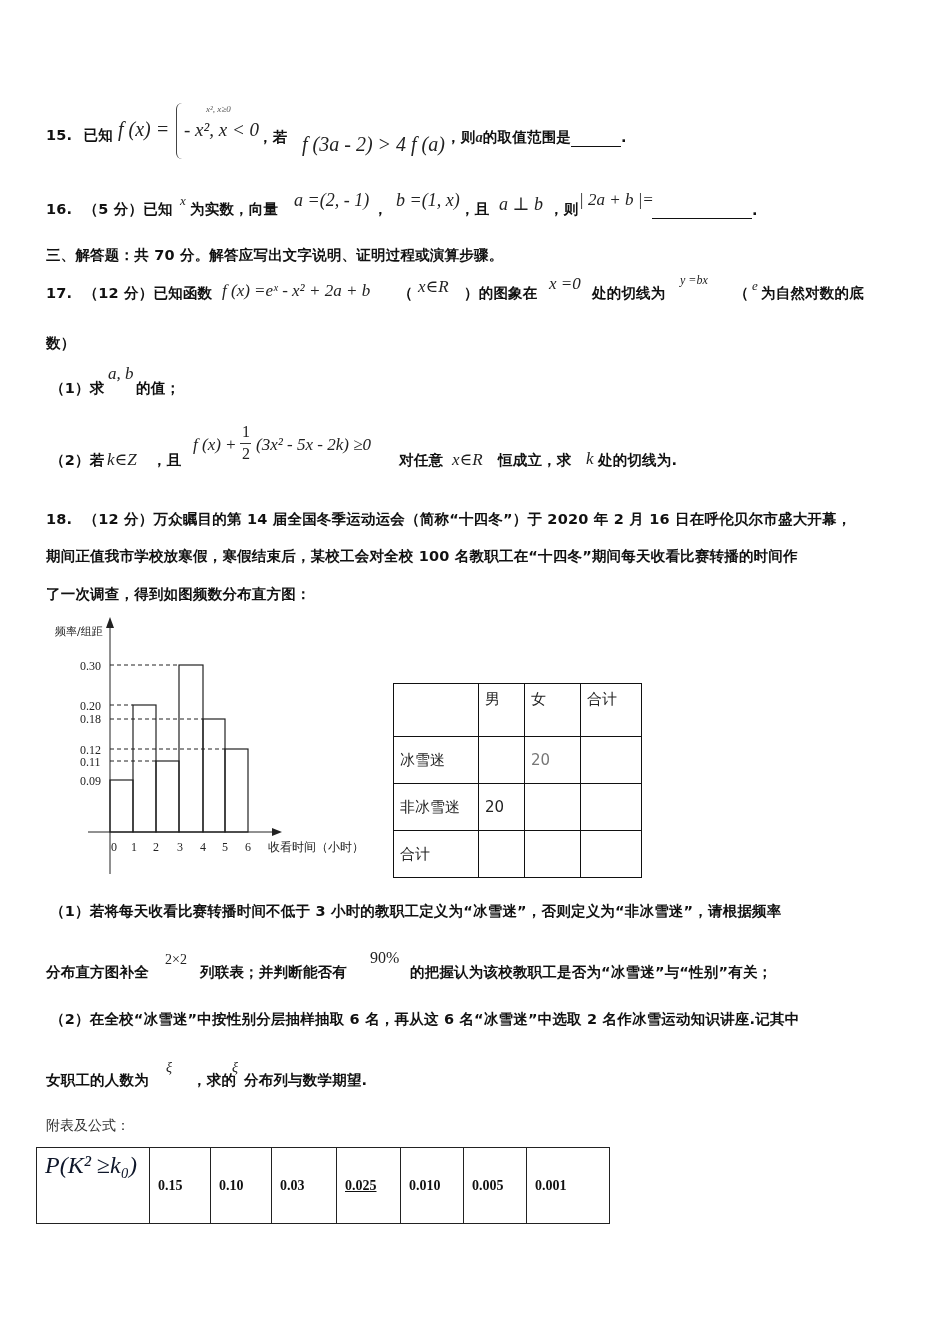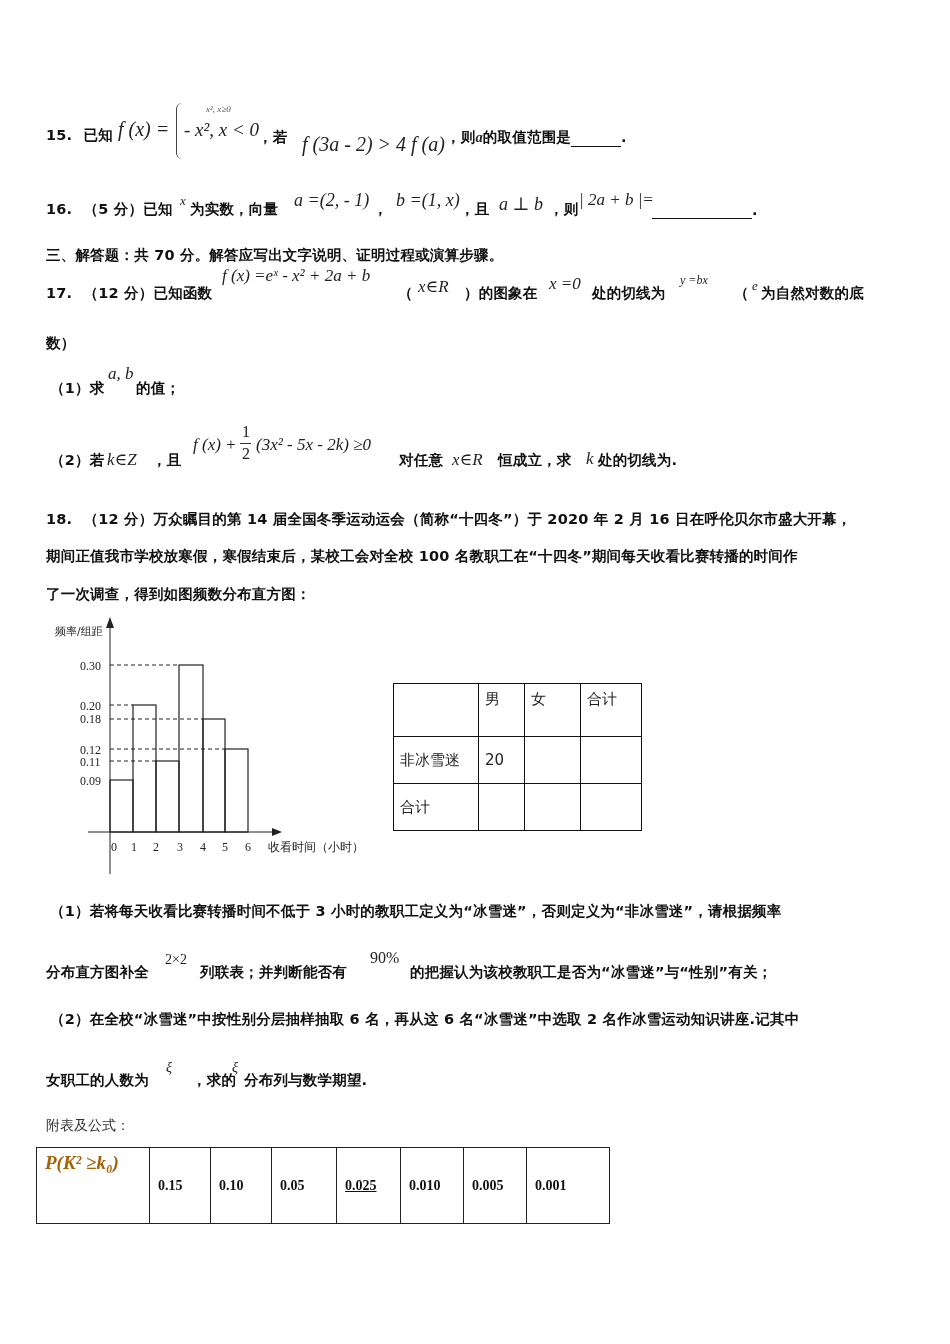--- a/index.html
+++ b/index.html
@@ -29,21 +29,21 @@
   table.ct td.c2 { width: 43px; }
   table.ct td.c3 { width: 48px; }
   table.ct .hdr td { vertical-align: top; padding-top: 6px; }
   table.ct .gray { color: #777; }
   
   table.kt {
     position: absolute; left: 36px; top: 1147px; border-collapse: collapse;
     font-family: "Liberation Serif", "DejaVu Serif", serif; font-size: 14px; font-weight: bold;
   }
   table.kt td { border: 1.2px solid #222; height: 71px; padding: 0 8px; vertical-align: middle; }
-  table.kt td.head { width: 96px; font-weight: bold; font-style: italic; font-size: 19px; vertical-align: top; padding-top: 4px; color: #a16207; }
+  table.kt td.head { width: 96px; font-weight: normal; font-style: italic; font-size: 24px; vertical-align: top; padding-top: 4px; color: #0f172a; }
   .footer-label { font-family: "DejaVu Sans", sans-serif; font-size: 14px; color: #333; }
 </style>
 </head>
 <body>
 
 <div class="abs q" style="left:46px; top:126px;">
   <span>15.</span>
   <span style="margin-left:6px;">已知</span>
 </div>
 <div class="abs math" style="left:118px; top:118px; font-size:20px; font-style:italic;">f (x) =</div>
@@ -70,21 +70,21 @@
 <div class="abs q" style="left:549px; top:200px;">，则</div>
 <div class="abs math" style="left:579px; top:190px; font-size:17px;">| 2a + b |=</div>
 <div class="abs" style="left:652px; top:200px;"><span class="blank" style="width:100px; height:14px;"></span><span class="q">.</span></div>
 
 <div class="abs q" style="left:46px; top:246px;">三、解答题：共 70 分。解答应写出文字说明、证明过程或演算步骤。</div>
 
 <div class="abs q" style="left:46px; top:284px;">
   <span>17.</span>
   <span style="margin-left:6px;">（12 分）</span><span>已知函数</span>
 </div>
-<div class="abs math" style="left:222px; top:266px; font-size:17px;">f (x) =eˣ - x² + 2a + b</div>
+<div class="abs math" style="left:222px; top:281px; font-size:17px;">f (x) =eˣ - x² + 2a + b</div>
 <div class="abs q" style="left:398px; top:284px;">（</div>
 <div class="abs math" style="left:418px; top:276px; font-size:17px;">x∈R</div>
 <div class="abs q" style="left:464px; top:284px;">）的图象在</div>
 <div class="abs math" style="left:549px; top:274px; font-size:17px;">x =0</div>
 <div class="abs q" style="left:592px; top:284px;">处的切线为</div>
 <div class="abs math" style="left:680px; top:273px; font-size:12px;">y =bx</div>
 <div class="abs q" style="left:734px; top:284px;">（</div>
 <div class="abs math" style="left:752px; top:278px; font-size:13px;">e</div>
 <div class="abs q" style="left:761px; top:284px;">为自然对数的底</div>
 <div class="abs q" style="left:46px; top:334px;">数）</div>
@@ -163,20 +163,26 @@
 
 <table class="ct">
   <tbody>
       <tr class="hdr">
     <td class="c0"></td>
     <td class="c1">男</td>
     <td class="c2">女</td>
     <td class="c3">合计</td>
   </tr>
   <tr>
+    <td class="c0">冰雪迷</td>
+    <td class="c1"></td>
+    <td class="c2 gray">20</td>
+    <td class="c3"></td>
+  </tr>
+  <tr>
     <td class="c0">非冰雪迷</td>
     <td class="c1">20</td>
     <td class="c2"></td>
     <td class="c3"></td>
   </tr>
   <tr>
     <td class="c0">合计</td>
     <td class="c1"></td>
     <td class="c2"></td>
     <td class="c3"></td>
@@ -198,20 +204,20 @@
 <div class="abs math" style="left:232px; top:1060px; font-size:14px;">ξ</div>
 <div class="abs q" style="left:244px; top:1071px;">分布列与数学期望.</div>
 
 <div class="abs footer-label" style="left:46px; top:1117px;">附表及公式：</div>
 <table class="kt">
   <tbody>
       <tr>
     <td class="head">P(K² ≥k₀)</td>
     <td style="width:44px;">0.15</td>
     <td style="width:44px;">0.10</td>
-    <td style="width:48px;">0.05</td>
+    <td style="width:48px;">0.03</td>
     <td style="width:47px;text-decoration:underline;">0.025</td>
     <td style="width:46px;">0.010</td>
     <td style="width:46px;">0.005</td>
     <td style="width:66px;">0.001</td>
   </tr>
 </tbody>
   </table>
 
 </body></html>

